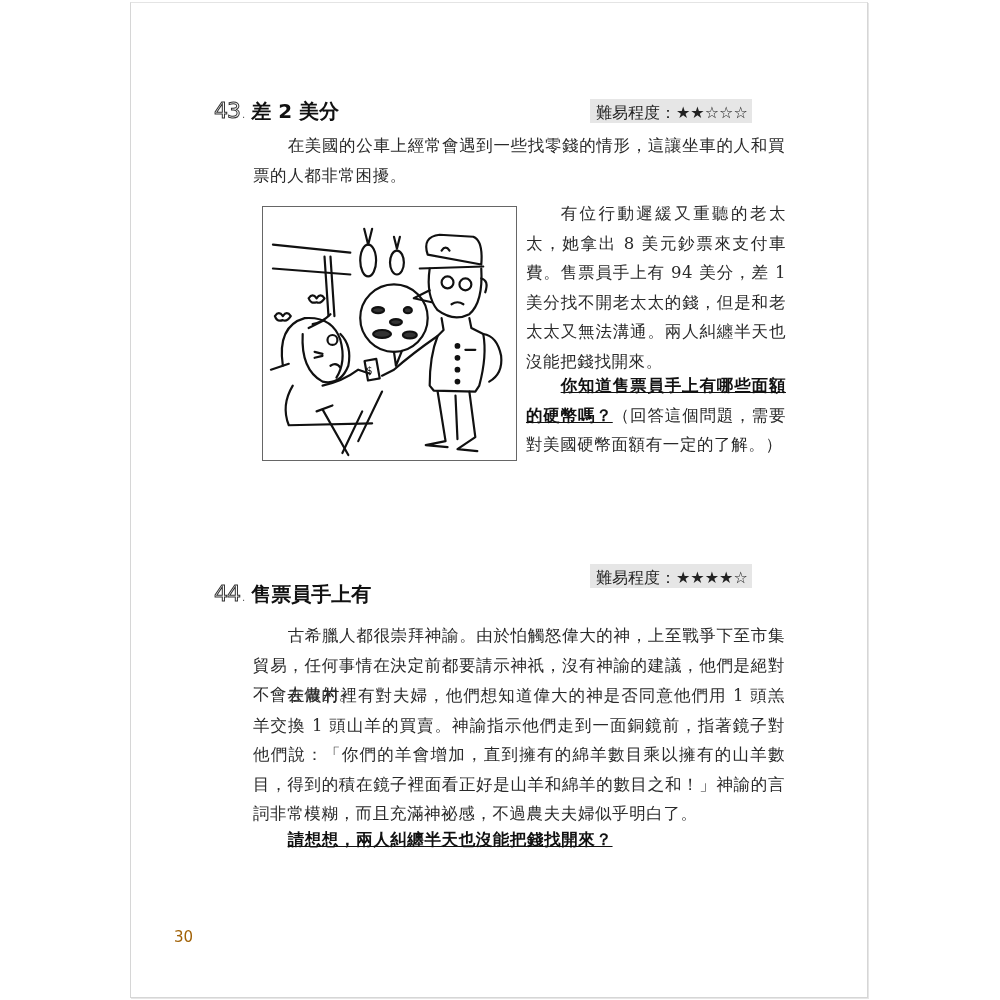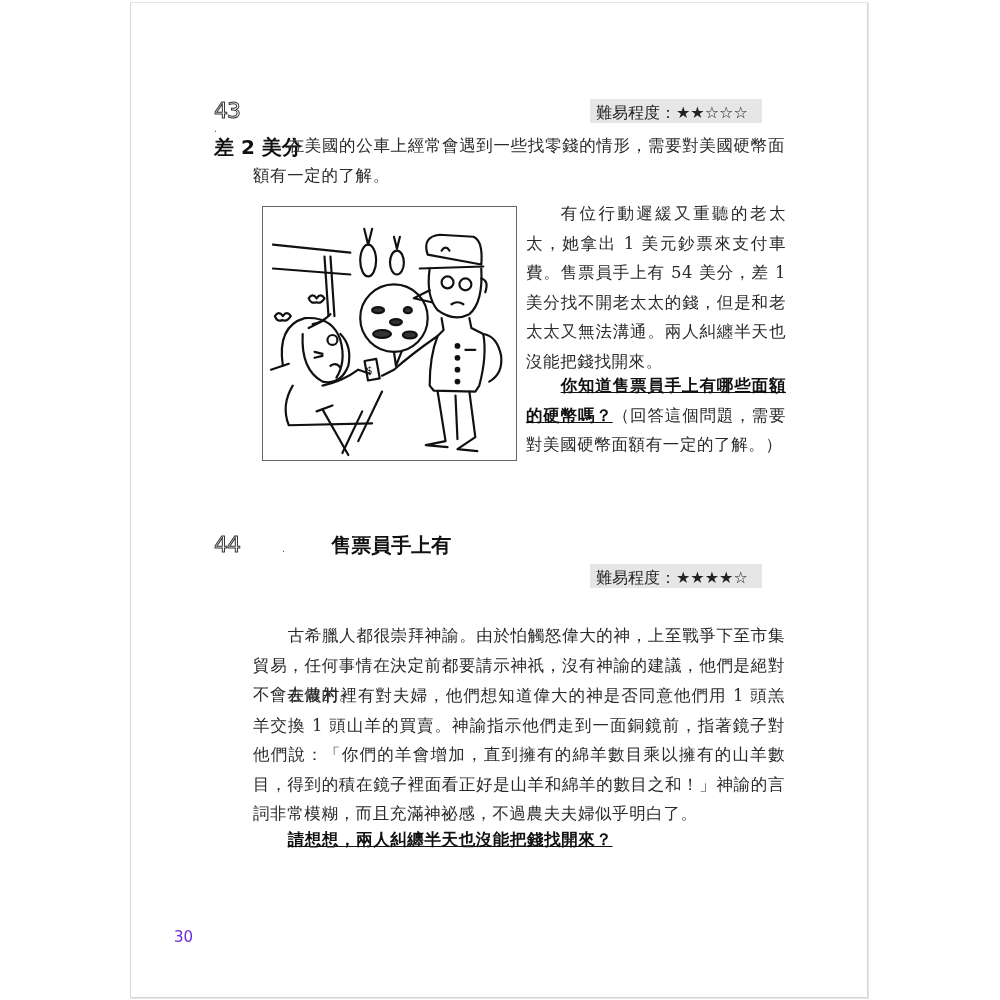--- a/index.html
+++ b/index.html
@@ -52,21 +52,21 @@
       font-weight: normal;
       margin-right: 6px;
     }
 
     .difficulty-badge {
       position: absolute;
       background: #e6e6e6;
       font-family: "DejaVu Sans", "Liberation Sans", sans-serif;
       font-size: 16px;
       color: #222;
-      padding: 2px 14px 2px 6px;
+      padding: 2px 4px 2px 6px;
       white-space: nowrap;
       height: 24px;
       line-height: 24px;
       box-sizing: border-box;
     }
     .difficulty-badge .stars {
       letter-spacing: 0px;
     }
 
     .para {
@@ -100,39 +100,39 @@
       height: 100%;
       display: block;
     }
 
     .page-number {
       position: absolute;
       left: 174px;
       top: 928px;
       font-family: "DejaVu Sans", "Liberation Sans", sans-serif;
       font-size: 15px;
-      color: #6d28d9;
+      color: #a16207;
     }
   </style>
 </head>
 <body>
 
 <div class="page"></div>
 
-<div class="problem-title" style="left:214px; top:98px;flex-direction:column;">
+<div class="problem-title" style="left:214px; top:98px;">
   <span class="problem-num">43</span>
   <span class="problem-dot">.</span>
   <span>差 2 美分</span>
 </div>
 
 <div class="difficulty-badge" style="left:590px; top:99px;">
   <span>難易程度：</span><span class="stars">★★☆☆☆</span>
 </div>
 
-<div class="para indent" style="left:253px; top:131px; width:532px;">在美國的公車上經常會遇到一些找零錢的情形，需要對美國硬幣面額有一定的了解。</div>
+<div class="para indent" style="left:253px; top:131px; width:532px;">在美國的公車上經常會遇到一些找零錢的情形，這讓坐車的人和買票的人都非常困擾。</div>
 
 <div class="illustration">
   <svg viewBox="0 0 255 255">
     <g fill="none" stroke="#111" stroke-width="2.2" stroke-linecap="round" stroke-linejoin="round">
 
       <path d="M10 38 L88 46"></path>
       <path d="M10 62 L88 68"></path>
       <path d="M62 50 L66 110"></path>
       <path d="M68 50 L72 110"></path>
 
@@ -191,27 +191,27 @@
 
       <path d="M60 204 L86 250"></path>
       <path d="M54 206 L70 200"></path>
       <path d="M120 186 L96 236"></path>
       <path d="M100 206 L80 248"></path>
       <path d="M8 164 L26 158"></path>
     </g>
   </svg>
 </div>
 
-<div class="para indent" style="left:526px; top:199px; width:260px;">有位行動遲緩又重聽的老太太，她拿出 1 美元鈔票來支付車費。售票員手上有 54 美分，差 1 美分找不開老太太的錢，但是和老太太又無法溝通。兩人糾纏半天也沒能把錢找開來。</div>
+<div class="para indent" style="left:526px; top:199px; width:260px;">有位行動遲緩又重聽的老太太，她拿出 8 美元鈔票來支付車費。售票員手上有 94 美分，差 1 美分找不開老太太的錢，但是和老太太又無法溝通。兩人糾纏半天也沒能把錢找開來。</div>
 
 <div class="para indent" style="left:526px; top:371px; width:260px;">
   <span class="bold">你知道售票員手上有哪些面額的硬幣嗎？</span><span>（回答這個問題，需要對美國硬幣面額有一定的了解。）</span>
 </div>
 
-<div class="problem-title" style="left:214px; top:532px;gap:40px;">
+<div class="problem-title" style="left:214px; top:581px;">
   <span class="problem-num">44</span>
   <span class="problem-dot">.</span>
   <span>售票員手上有</span>
 </div>
 
 <div class="difficulty-badge" style="left:590px; top:556px;margin-top:8px;">
   <span>難易程度：</span><span class="stars">★★★★☆</span>
 </div>
 
 <div class="para indent" style="left:253px; top:585px; width:532px;margin-top:36px;">古希臘人都很崇拜神諭。由於怕觸怒偉大的神，上至戰爭下至市集貿易，任何事情在決定前都要請示神祇，沒有神諭的建議，他們是絕對不會去做的。</div>

